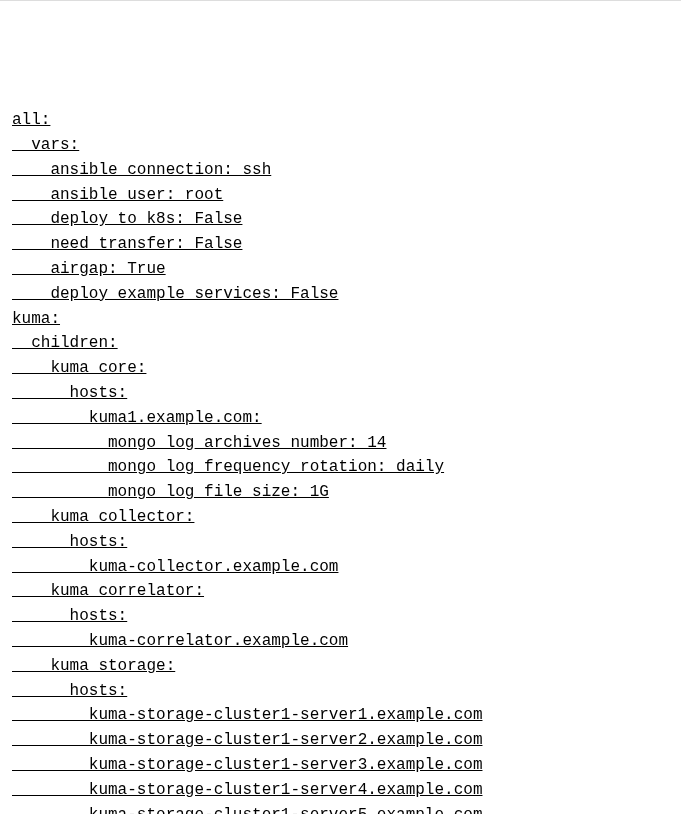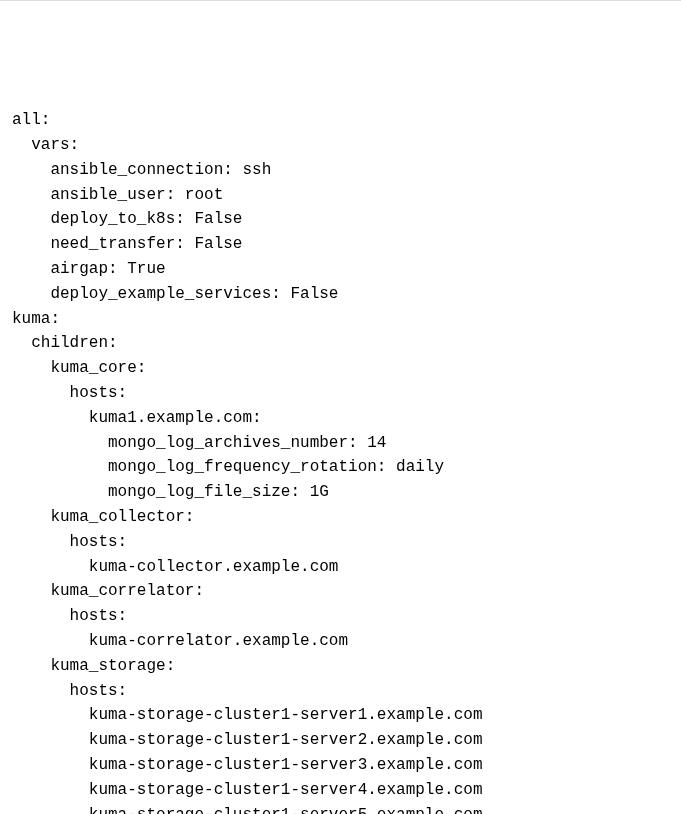--- a/index.html
+++ b/index.html
@@ -15,20 +15,21 @@
       background: #fff;
       padding: 8px 12px;
       white-space: pre;
       border-top: 1px solid #ddd;
     }
     .code-block {
       display: block;
     }
     .line {
       display: block;
+      text-decoration: underline;
     }
   </style>
 </head>
 <body>
 
 
 
 <div class="code-block" id="code-container"><span class="line">all:</span><span class="line">  vars:</span><span class="line">    ansible_connection: ssh</span><span class="line">    ansible_user: root</span><span class="line">    deploy_to_k8s: False</span><span class="line">    need_transfer: False</span><span class="line">    airgap: True</span><span class="line">    deploy_example_services: False</span><span class="line">kuma:</span><span class="line">  children:</span><span class="line">    kuma_core:</span><span class="line">      hosts:</span><span class="line">        kuma1.example.com:</span><span class="line">          mongo_log_archives_number: 14</span><span class="line">          mongo_log_frequency_rotation: daily</span><span class="line">          mongo_log_file_size: 1G</span><span class="line">    kuma_collector:</span><span class="line">      hosts:</span><span class="line">        kuma-collector.example.com</span><span class="line">    kuma_correlator:</span><span class="line">      hosts:</span><span class="line">        kuma-correlator.example.com</span><span class="line">    kuma_storage:</span><span class="line">      hosts:</span><span class="line">        kuma-storage-cluster1-server1.example.com</span><span class="line">        kuma-storage-cluster1-server2.example.com</span><span class="line">        kuma-storage-cluster1-server3.example.com</span><span class="line">        kuma-storage-cluster1-server4.example.com</span><span class="line">        kuma-storage-cluster1-server5.example.com</span></div>
 
 

